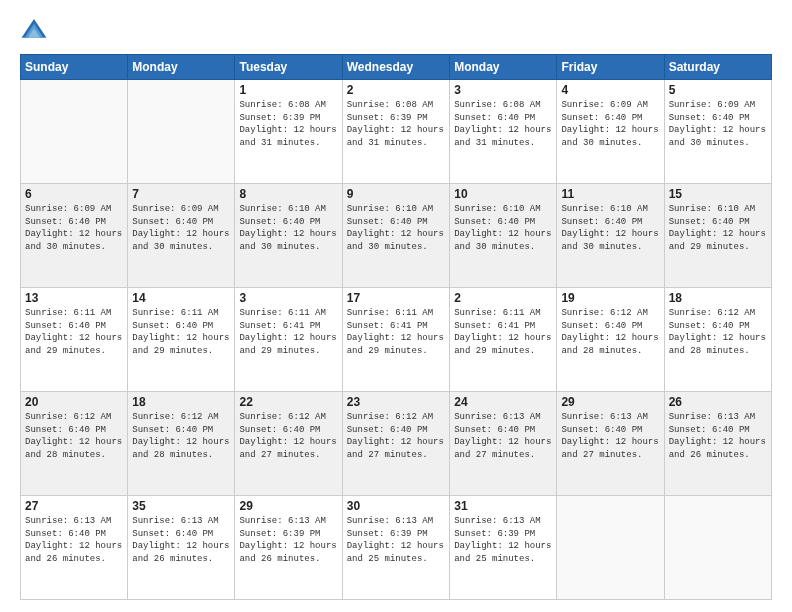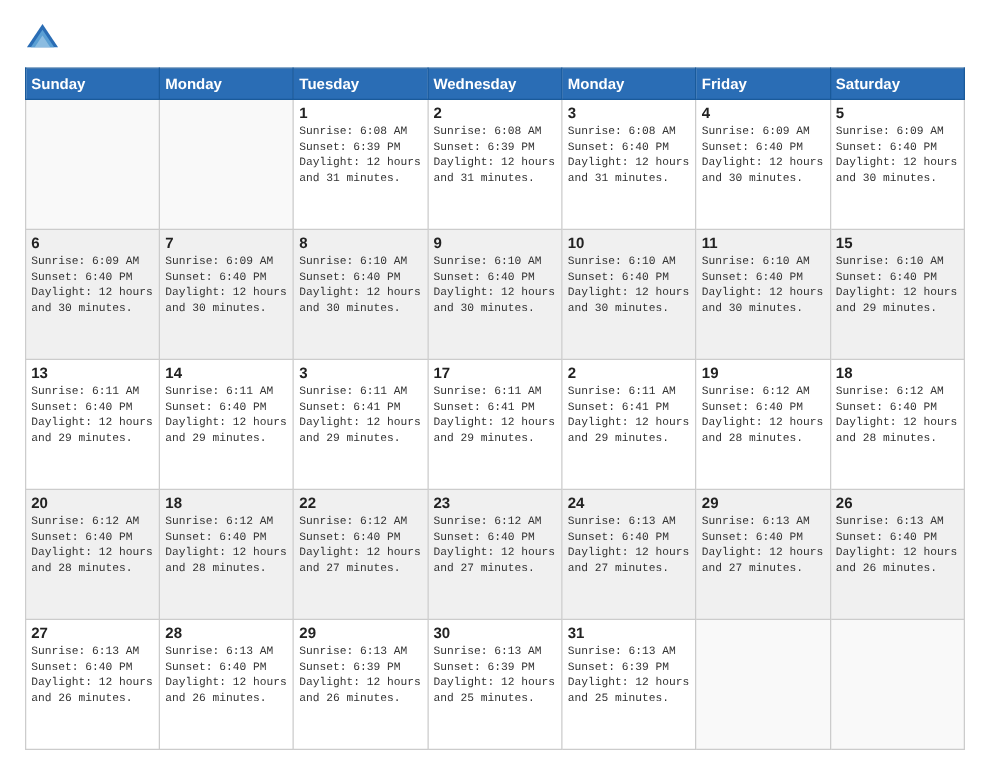--- a/index.html
+++ b/index.html
@@ -254,21 +254,21 @@
             <span class="day-num">26</span>
             <div class="day-info">Sunrise: 6:13 AM<br>Sunset: 6:40 PM<br>Daylight: 12 hours and 26 minutes.</div>
           </td>
         </tr>
         <tr>
           <td>
             <span class="day-num">27</span>
             <div class="day-info">Sunrise: 6:13 AM<br>Sunset: 6:40 PM<br>Daylight: 12 hours and 26 minutes.</div>
           </td>
           <td>
-            <span class="day-num">28</span>
+            <span class="day-num">35</span>
             <div class="day-info">Sunrise: 6:13 AM<br>Sunset: 6:40 PM<br>Daylight: 12 hours and 26 minutes.</div>
           </td>
           <td>
             <span class="day-num">29</span>
             <div class="day-info">Sunrise: 6:13 AM<br>Sunset: 6:39 PM<br>Daylight: 12 hours and 26 minutes.</div>
           </td>
           <td>
             <span class="day-num">30</span>
             <div class="day-info">Sunrise: 6:13 AM<br>Sunset: 6:39 PM<br>Daylight: 12 hours and 25 minutes.</div>
           </td>

